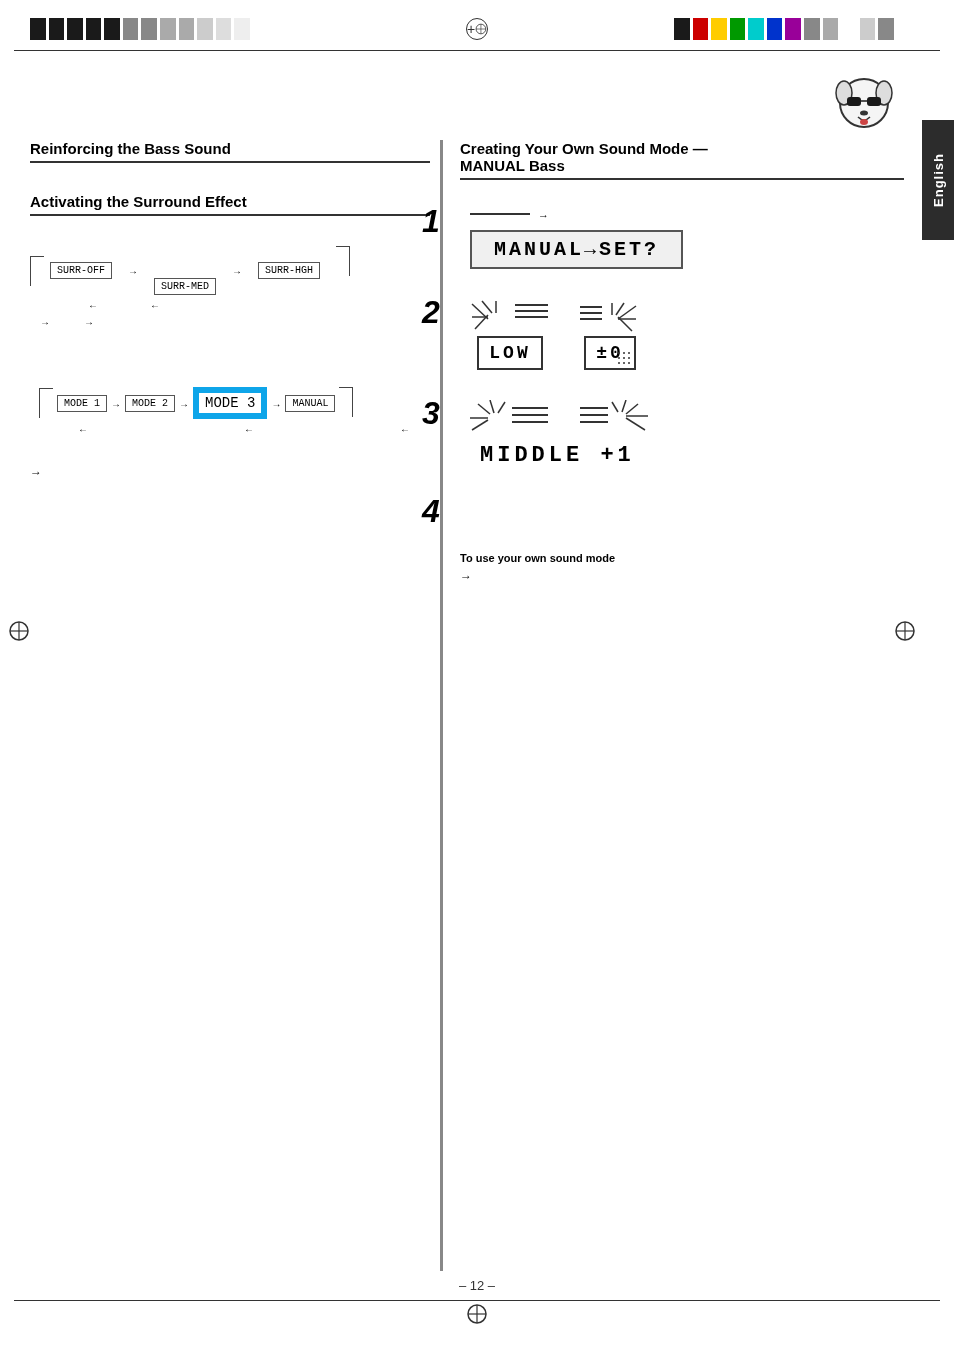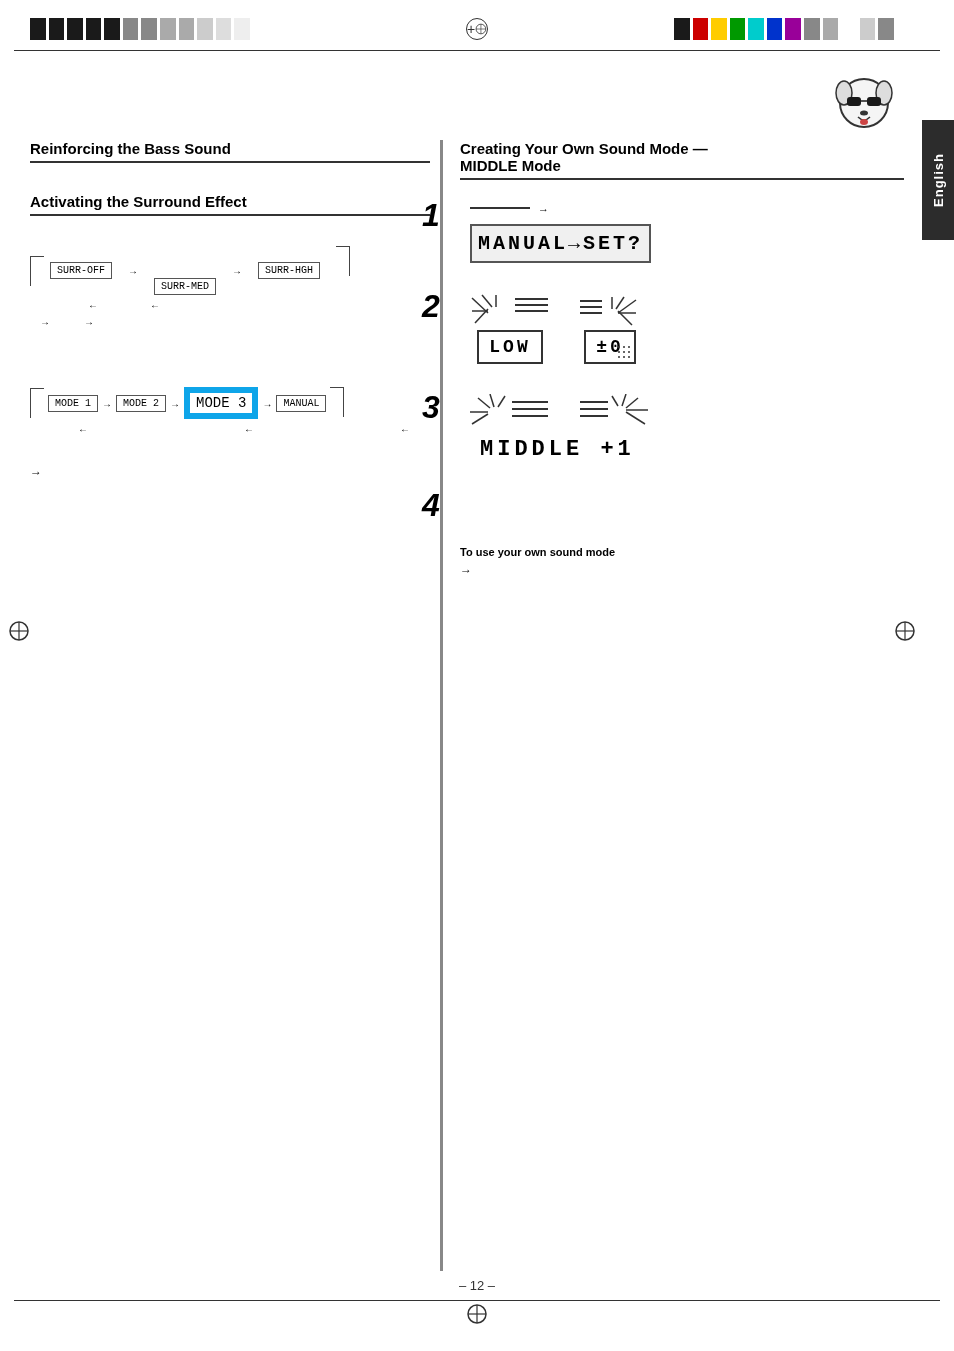--- a/index.html
+++ b/index.html
@@ -147,21 +147,21 @@
       border-bottom: 2px solid #333;
       padding-bottom: 4px;
       margin-bottom: 12px;
     }
 
     .section-title-right {
       font-size: 15px;
       font-weight: bold;
       border-bottom: 2px solid #333;
       padding-bottom: 4px;
-      margin-bottom: 22px;
+      margin-bottom: 28px;
       margin-top: 0;
     }
 
     
     .page-number {
       position: absolute;
       bottom: 58px;
       left: 50%;
       transform: translateX(-50%);
       font-size: 13px;
@@ -291,21 +291,21 @@
       <div style="margin-top:6px; margin-left:10px; font-size:10px; display:flex; gap:4px;">
         <span>→</span>
         <span style="margin-left:30px;">→</span>
       </div>
     </div>
   </div>
 
   <div style="margin-top:40px;">
 
     <div style="margin:20px 0; position:relative; padding:10px 0;">
-      <div style="display:flex; align-items:center; gap:4px; margin-bottom:4px;">
+      <div style="display:flex; align-items:center; gap:4px; margin-bottom:4px;margin-left:9px;">
         <div style="border-left:1.5px solid #444; border-top:1.5px solid #444; width:14px; height:30px; flex-shrink:0;"></div>
         <span style="border:1px solid #555; padding:2px 6px; font-size:10px; font-family:'Courier New',monospace;">MODE 1</span>
         <span style="font-size:10px;">→</span>
         <span style="border:1px solid #555; padding:2px 6px; font-size:10px; font-family:'Courier New',monospace;">MODE 2</span>
         <span style="font-size:10px;">→</span>
         <span style="border:6px solid #0ea5e9; padding:2px 6px; font-size:14px; font-family:'Courier New',monospace;">MODE 3</span>
         <span style="font-size:10px;">→</span>
         <span style="border:1px solid #555; padding:2px 6px; font-size:10px; font-family:'Courier New',monospace;">MANUAL</span>
         <div style="border-right:1.5px solid #444; border-top:1.5px solid #444; width:14px; height:30px; flex-shrink:0; align-self:flex-start;"></div>
       </div>
@@ -321,32 +321,32 @@
     </div>
   </div>
 
 </div>
 
 <div class="right-col">
 
   <div style="margin-bottom:20px;">
     <div class="section-title-right">
       <span>Creating Your Own Sound Mode —</span><br>
-      <span>MIDDLE Mode</span>
+      <span>MANUAL Bass</span>
     </div>
   </div>
 
   <div class="right-step">
     <span class="right-step-num">1</span>
     <div style="display:flex; align-items:center; gap:8px; margin-bottom:10px;">
       <div style="width:60px; height:2px; background:#333;"></div>
       <span style="font-size:11px;">→</span>
     </div>
     <div>
-      <span style="font-family:'Courier New',monospace; font-size:20px; font-weight:bold; letter-spacing:3px; border:2px solid #555; padding:6px 6px; background:#f0f0f0; display:inline-block;">MANUAL→SET?</span>
+      <span style="font-family:'Courier New',monospace; font-size:20px; font-weight:bold; letter-spacing:3px; border:2px solid #555; padding:6px 22px; background:#f0f0f0; display:inline-block;">MANUAL→SET?</span>
     </div>
   </div>
 
   <div class="right-step" style="margin-top:15px;">
     <span class="right-step-num">2</span>
 
     <div style="display:flex; gap:30px; align-items:flex-end; margin-bottom:10px;">
 
       <div style="display:flex; flex-direction:column; align-items:center;">
         <div style="display:flex; gap:2px; margin-bottom:2px;">

